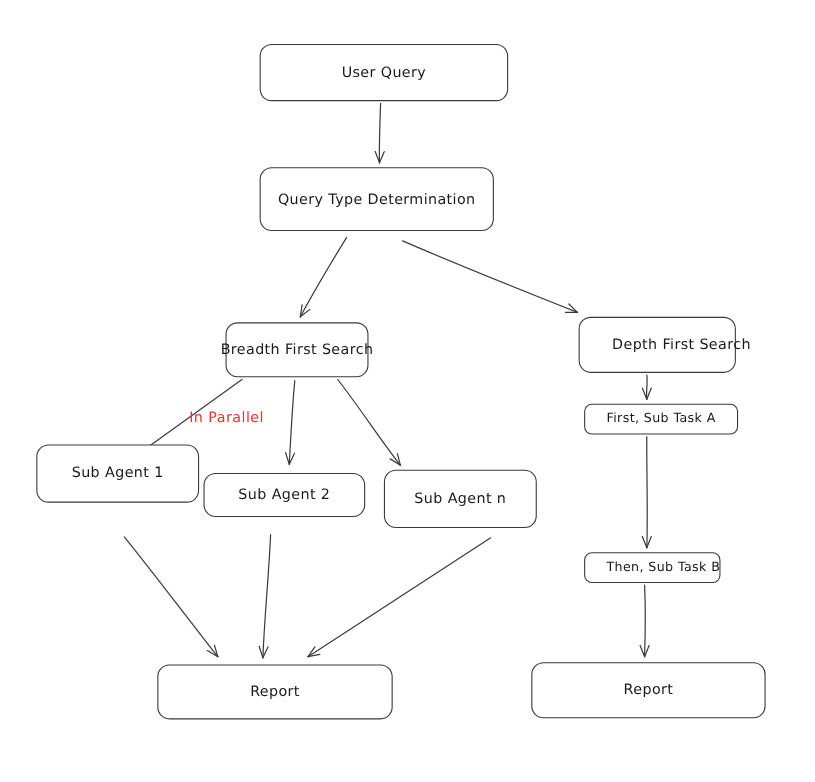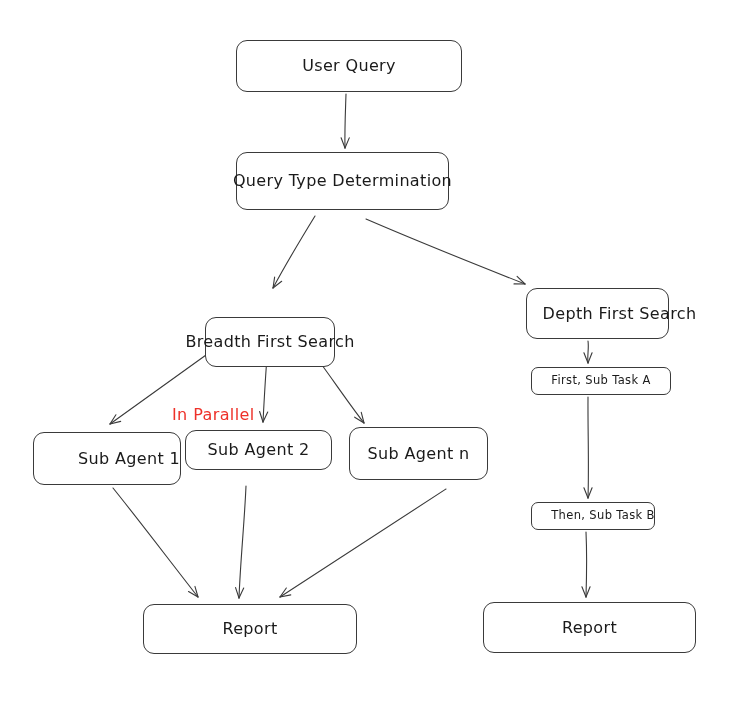--- a/index.html
+++ b/index.html
@@ -32,42 +32,41 @@
     background: #ffffff;
     border: 1.3px solid #3a3a3a;
     border-radius: 11px;
     display: flex;
     align-items: center;
     justify-content: center;
     z-index: 2;
   }
   .node-label {
     font-family: "DejaVu Sans", sans-serif;
-    font-size: 16px;
+    font-size: 13px;
     letter-spacing: 0.35px;
     color: #1a1a1a;
     text-align: center;
     white-space: nowrap;
     line-height: 1;
   }
   .node.tight {
     border-radius: 7px;
   }
   .node.tight .node-label {
     font-size: 11.5px;
   }
   .edge-label {
     position: absolute;
     font-family: "DejaVu Sans", sans-serif;
-    font-size: 16px;
+    font-size: 13px;
     letter-spacing: 0.4px;
     white-space: nowrap;
     z-index: 3;
     line-height: 1;
-    margin-top: 33px;
   }
 </style>
 </head>
 <body>
 
 <div id="canvas">
   <svg id="edges" viewBox="0 0 741 711" xmlns="http://www.w3.org/2000/svg">
       <g>
         <path d="M 346 94 C 345.4267356421564 111.81549510448437, 344.55647291298243 129.62549023912928, 345 148" fill="none" stroke="#3a3a3a" stroke-width="1.1" stroke-linecap="round"></path>
         <path d="M 345 148 L 341.10971426363983 137.71089523381784" fill="none" stroke="#3a3a3a" stroke-width="1.1" stroke-linecap="round"></path>
@@ -128,27 +127,27 @@
         <path d="M 586 597 L 581.9198748364572 586.7846890086583" fill="none" stroke="#3a3a3a" stroke-width="1.1" stroke-linecap="round"></path>
         <path d="M 586 597 L 590.0801251635428 586.7846890086583" fill="none" stroke="#3a3a3a" stroke-width="1.1" stroke-linecap="round"></path>
       </g>
     </svg>
 <div class="node" style="left: 236px; top: 40px; width: 226px; height: 52px;">
       <span class="node-label">User Query</span>
     </div>
     <div class="node" style="left: 236px; top: 152px; width: 213px; height: 58px;">
       <span class="node-label">Query Type Determination</span>
     </div>
-    <div class="node" style="left: 205px; top: 293px; width: 130px; height: 50px; margin-top: 24px;">
+    <div class="node" style="left: 205px; top: 293px; width: 130px; height: 50px;">
       <span class="node-label">Breadth First Search</span>
     </div>
     <div class="node" style="left: 526px; top: 288px; width: 143px; height: 51px; padding-left: 44px;">
       <span class="node-label">Depth First Search</span>
     </div>
-    <div class="node" style="left: 33px; top: 432px; width: 148px; height: 53px; justify-content: flex-end;">
+    <div class="node" style="left: 33px; top: 404px; width: 148px; height: 53px;">
       <span class="node-label">Sub Agent 1</span>
     </div>
     <div class="node" style="left: 185px; top: 430px; width: 147px; height: 40px; align-items: center;">
       <span class="node-label">Sub Agent 2</span>
     </div>
     <div class="node" style="left: 349px; top: 427px; width: 139px; height: 53px;">
       <span class="node-label">Sub Agent n</span>
     </div>
     <div class="node tight" style="left: 531px; top: 367px; width: 140px; height: 28px;">
       <span class="node-label">First, Sub Task A</span>

